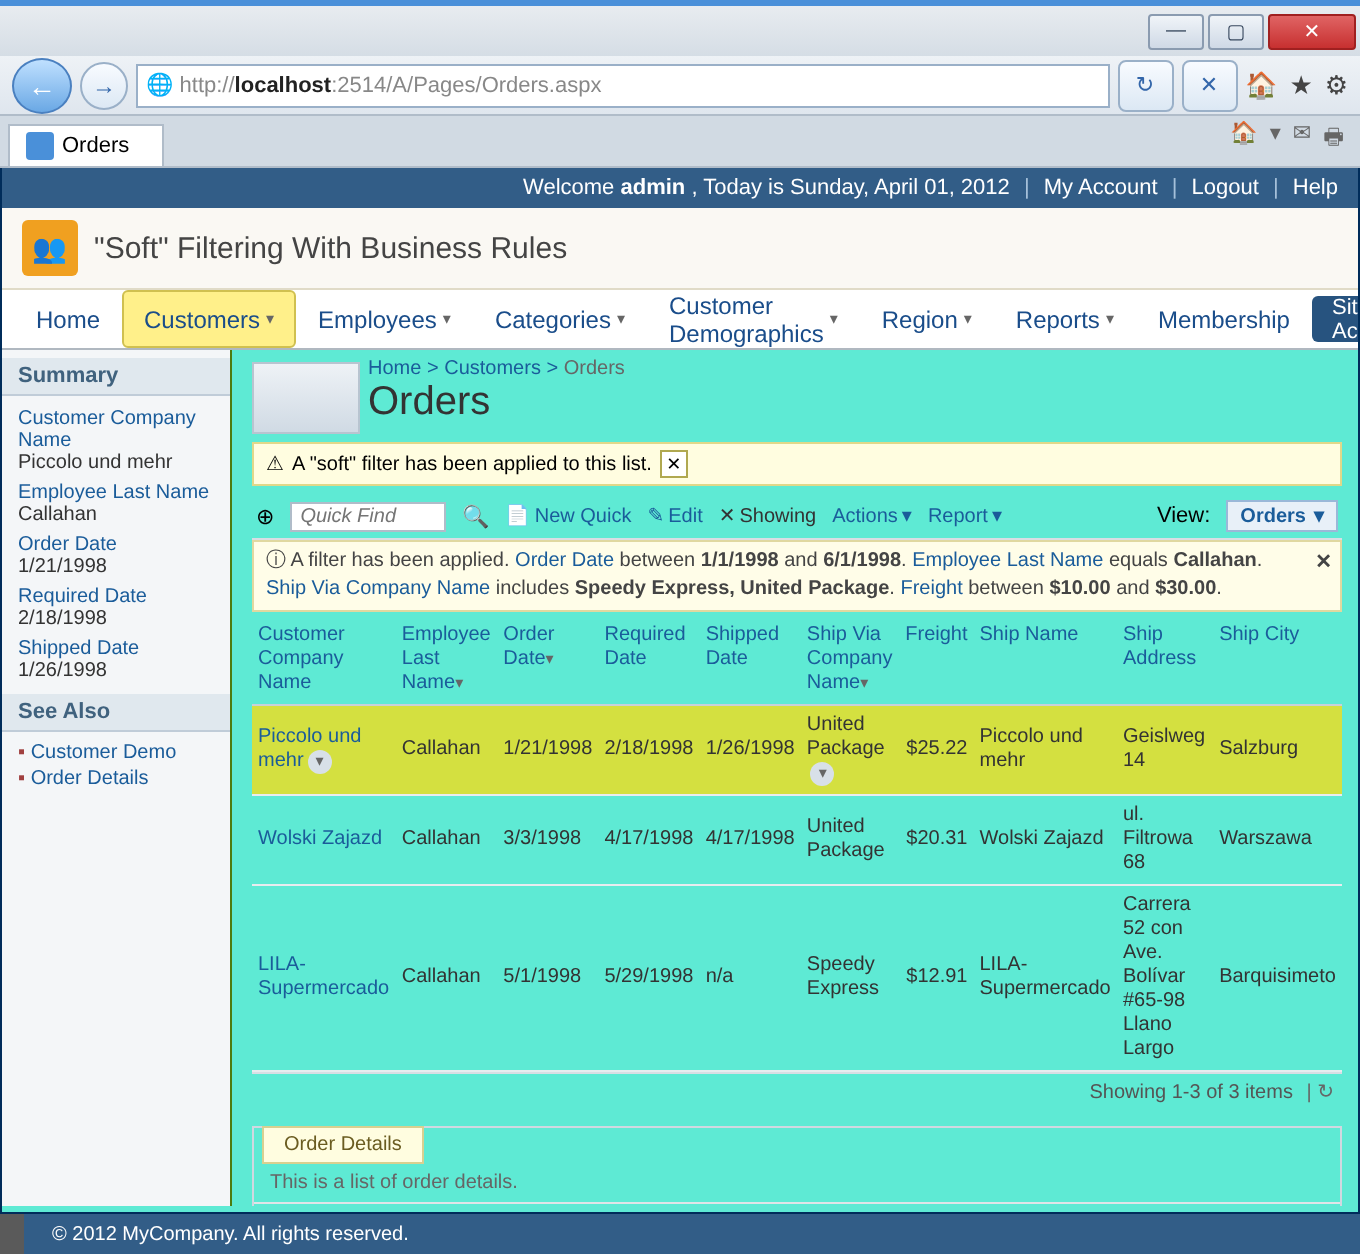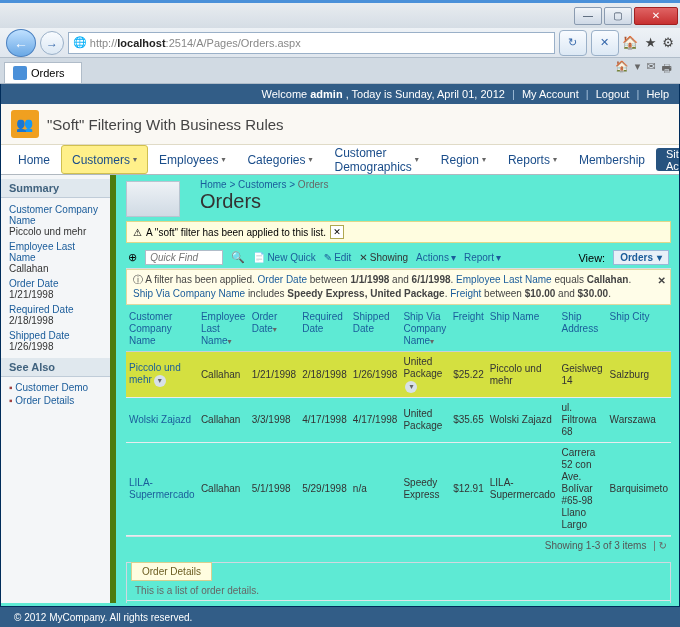--- a/index.html
+++ b/index.html
@@ -41,21 +41,21 @@
 
 .mainnav { background:#fff; border-bottom:1px solid #b0b8c0; display:flex; align-items:stretch; height:30px; padding:0 6px; }
 .mainnav .mi { padding:0 10px; display:flex; align-items:center; color:#1a4d8a; cursor:pointer; font-size:12px; border:1px solid transparent; }
 .mainnav .mi.active { background:#fff08a; border:1px solid #d0c050; border-radius:3px; }
 .mainnav .mi .dd { margin-left:3px; font-size:8px; color:#666; }
 .mainnav .spacer { flex:1; }
 .mainnav .siteact { background:#27537f; color:#fff; padding:0 10px; display:flex; align-items:center; border-radius:3px; margin:3px 0; }
 
 
 .content { display:flex; height: calc(100% - 24px - 40px - 30px); }
-.sidebar { width:115px; border-right:6px solid #4d7c0f; background:#f4f6f8; padding:4px 0; }
+.sidebar { width:115px; border-right:1px solid #4d7c0f; background:#f4f6f8; padding:4px 0; }
 .sblock { padding:4px 8px; }
 .sblock h3 { background:#e0e8ee; margin:-4px -8px 4px; padding:3px 8px; color:#40627e; font-size:11px; font-weight:bold; border-bottom:1px solid #c0ccd8; }
 .sblock .fld { color:#1a5c9a; font-size:10px; padding:2px 0 0; cursor:pointer; }
 .sblock .val { color:#333; font-size:10px; padding:0 0 2px; }
 .sblock p { color:#555; line-height:1.3; font-size:10px; }
 .sblock li { list-style:none; color:#1a5c9a; font-size:10px; padding:1px 0; }
 .sblock li::before { content:"▪ "; color:#a04040; }
 
 .main { flex:1; padding:4px 8px 8px 10px; overflow:hidden; }
 .iconimg { width:54px; height:36px; background:linear-gradient(#eef2f6,#d0dae4); border:1px solid #b8c4d0; display:inline-block; margin:2px 0 4px; }
@@ -85,21 +85,21 @@
 table.grid tr.selected td { background:#d4e040; }
 table.grid td .rowdd { display:inline-block; width:12px; height:12px; background:#d8e0e8; border-radius:50%; font-size:8px; text-align:center; line-height:12px; color:#666; margin-left:2px; }
 
 .pager { text-align:right; font-size:10px; color:#555; padding:3px 4px; border-top:1px solid #d8dee4; }
 .pager .refresh { color:#666; margin-left:4px; }
 
 .subpanel { border:1px solid #d0d8e0; margin-top:8px; }
 .subpanel .subtab { background:#fffde0; border:1px solid #d8d090; display:inline-block; padding:3px 10px; font-size:10px; color:#6a5c20; margin:-1px 0 0 4px; }
 .subdesc { padding:4px 8px; color:#666; font-size:10px; border-bottom:1px solid #e0e4e8; }
 
-.footer { height:20px; background:#325d87; color:#fff; font-size:10px; display:flex; align-items:center; padding:0 14px; }
+.footer { height:20px; background:#325d87; color:#fff; font-size:10px; display:flex; align-items:center; padding:0 14px;margin-left:12px; }
 </style>
 </head>
 <body>
 
 <div class="titlebar">
   <span class="spacer"></span>
   <span class="winbtn">—</span>
   <span class="winbtn">▢</span>
   <span class="winbtn close">✕</span>
 </div>
@@ -188,21 +188,21 @@
       <div class="sblock">
         <h3>See Also</h3>
         <ul id="seealso-list">
             <li>Customer Demo</li>
             <li>Order Details</li>
           </ul>
       </div>
     </div>
 
     <div class="main">
-      <div style="display:flex; gap:20px; align-items:flex-start;">
+      <div style="display:flex; gap:4px; align-items:flex-start;">
         <span class="iconimg"></span>
         <div>
           <div class="breadcrumb">
             <a>Home</a> &gt;
             <a>Customers</a> &gt;
             <span class="cur">Orders</span>
           </div>
           <h2>Orders</h2>
         </div>
       </div>
@@ -262,21 +262,21 @@
               <td>Geislweg 14</td>
               <td>Salzburg</td>
             </tr>
             <tr>
               <td><a>Wolski Zajazd</a></td>
               <td>Callahan</td>
               <td>3/3/1998</td>
               <td>4/17/1998</td>
               <td>4/17/1998</td>
               <td>United Package</td>
-              <td style="text-align: right;">$35.65</td>
+              <td style="text-align: right;">$20.31</td>
               <td>Wolski Zajazd</td>
               <td>ul. Filtrowa 68</td>
               <td>Warszawa</td>
             </tr>
             <tr>
               <td><a>LILA-Supermercado</a></td>
               <td>Callahan</td>
               <td>5/1/1998</td>
               <td>5/29/1998</td>
               <td>n/a</td>

